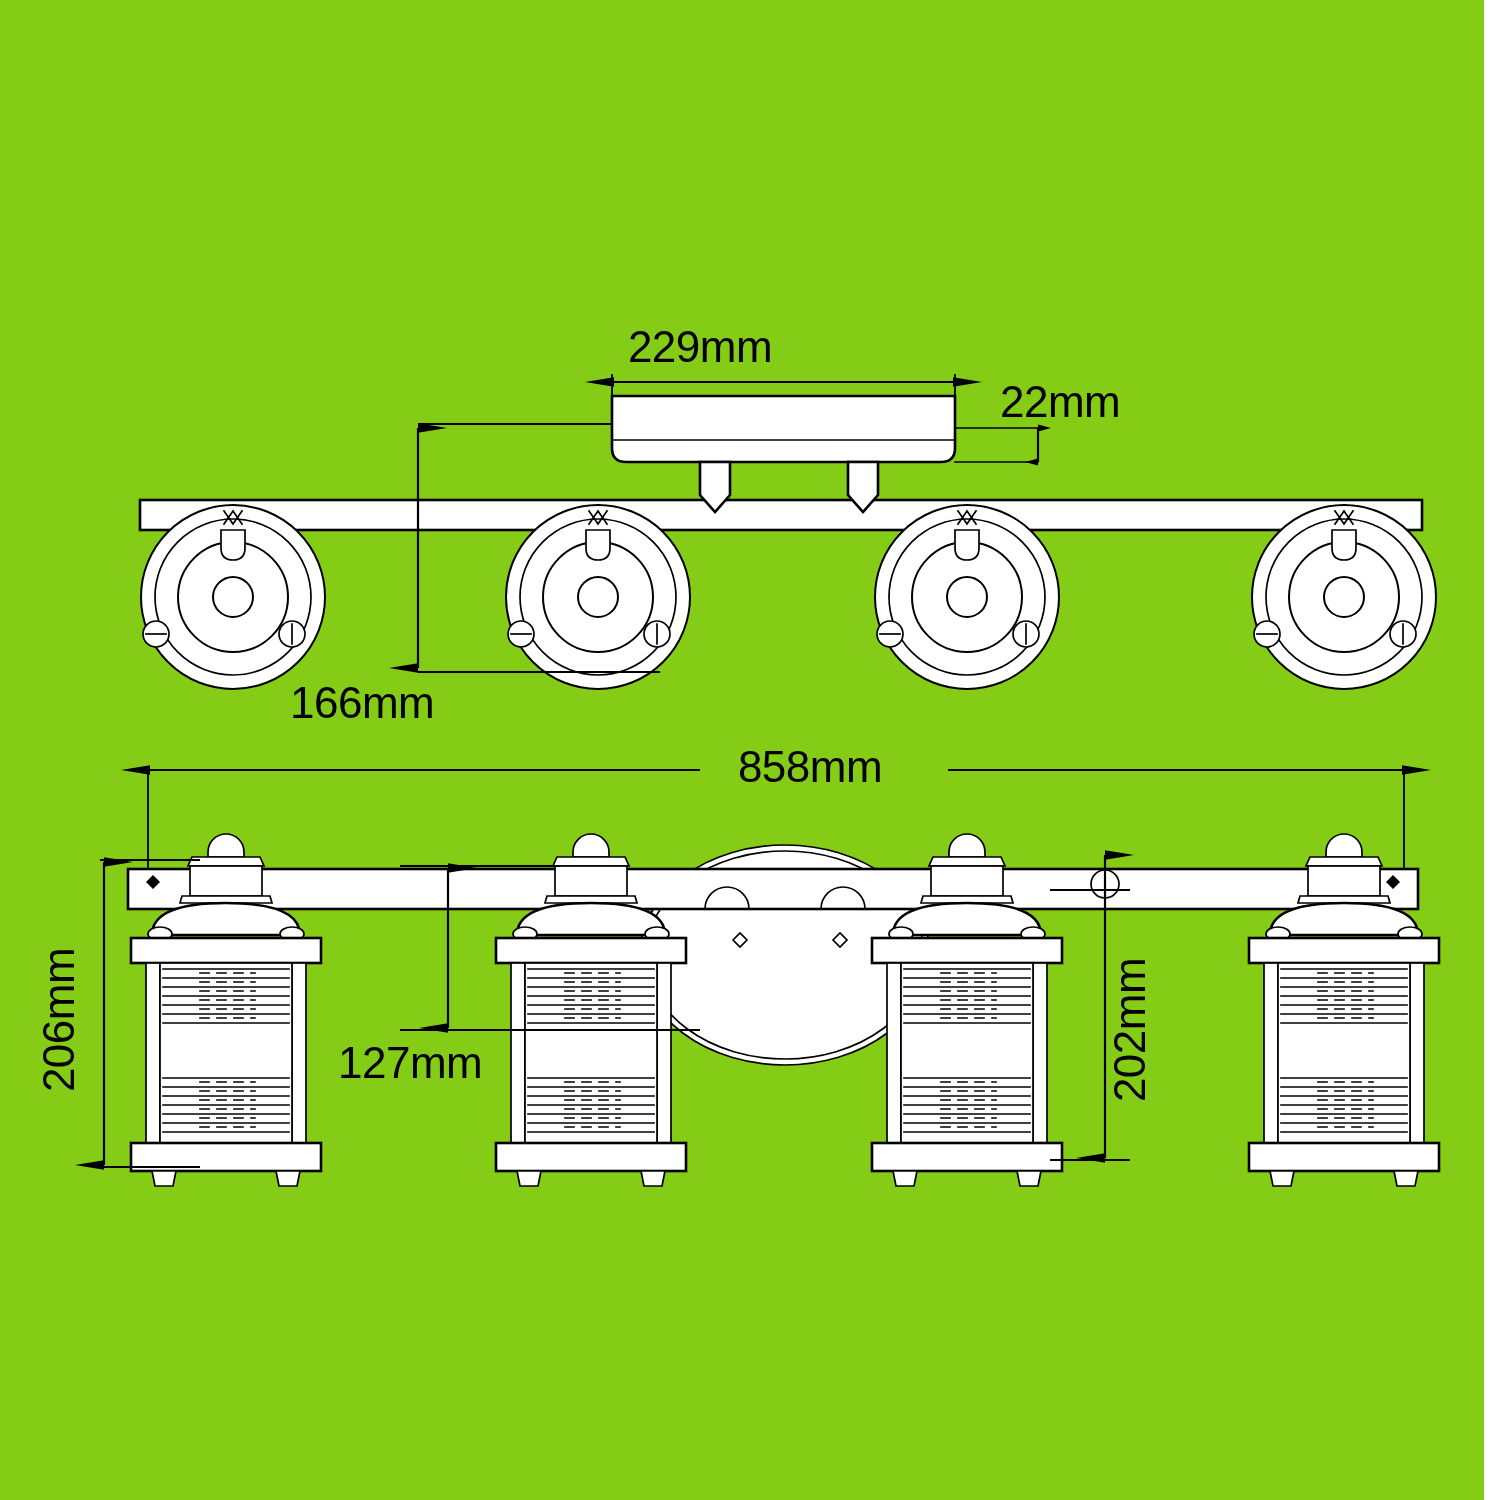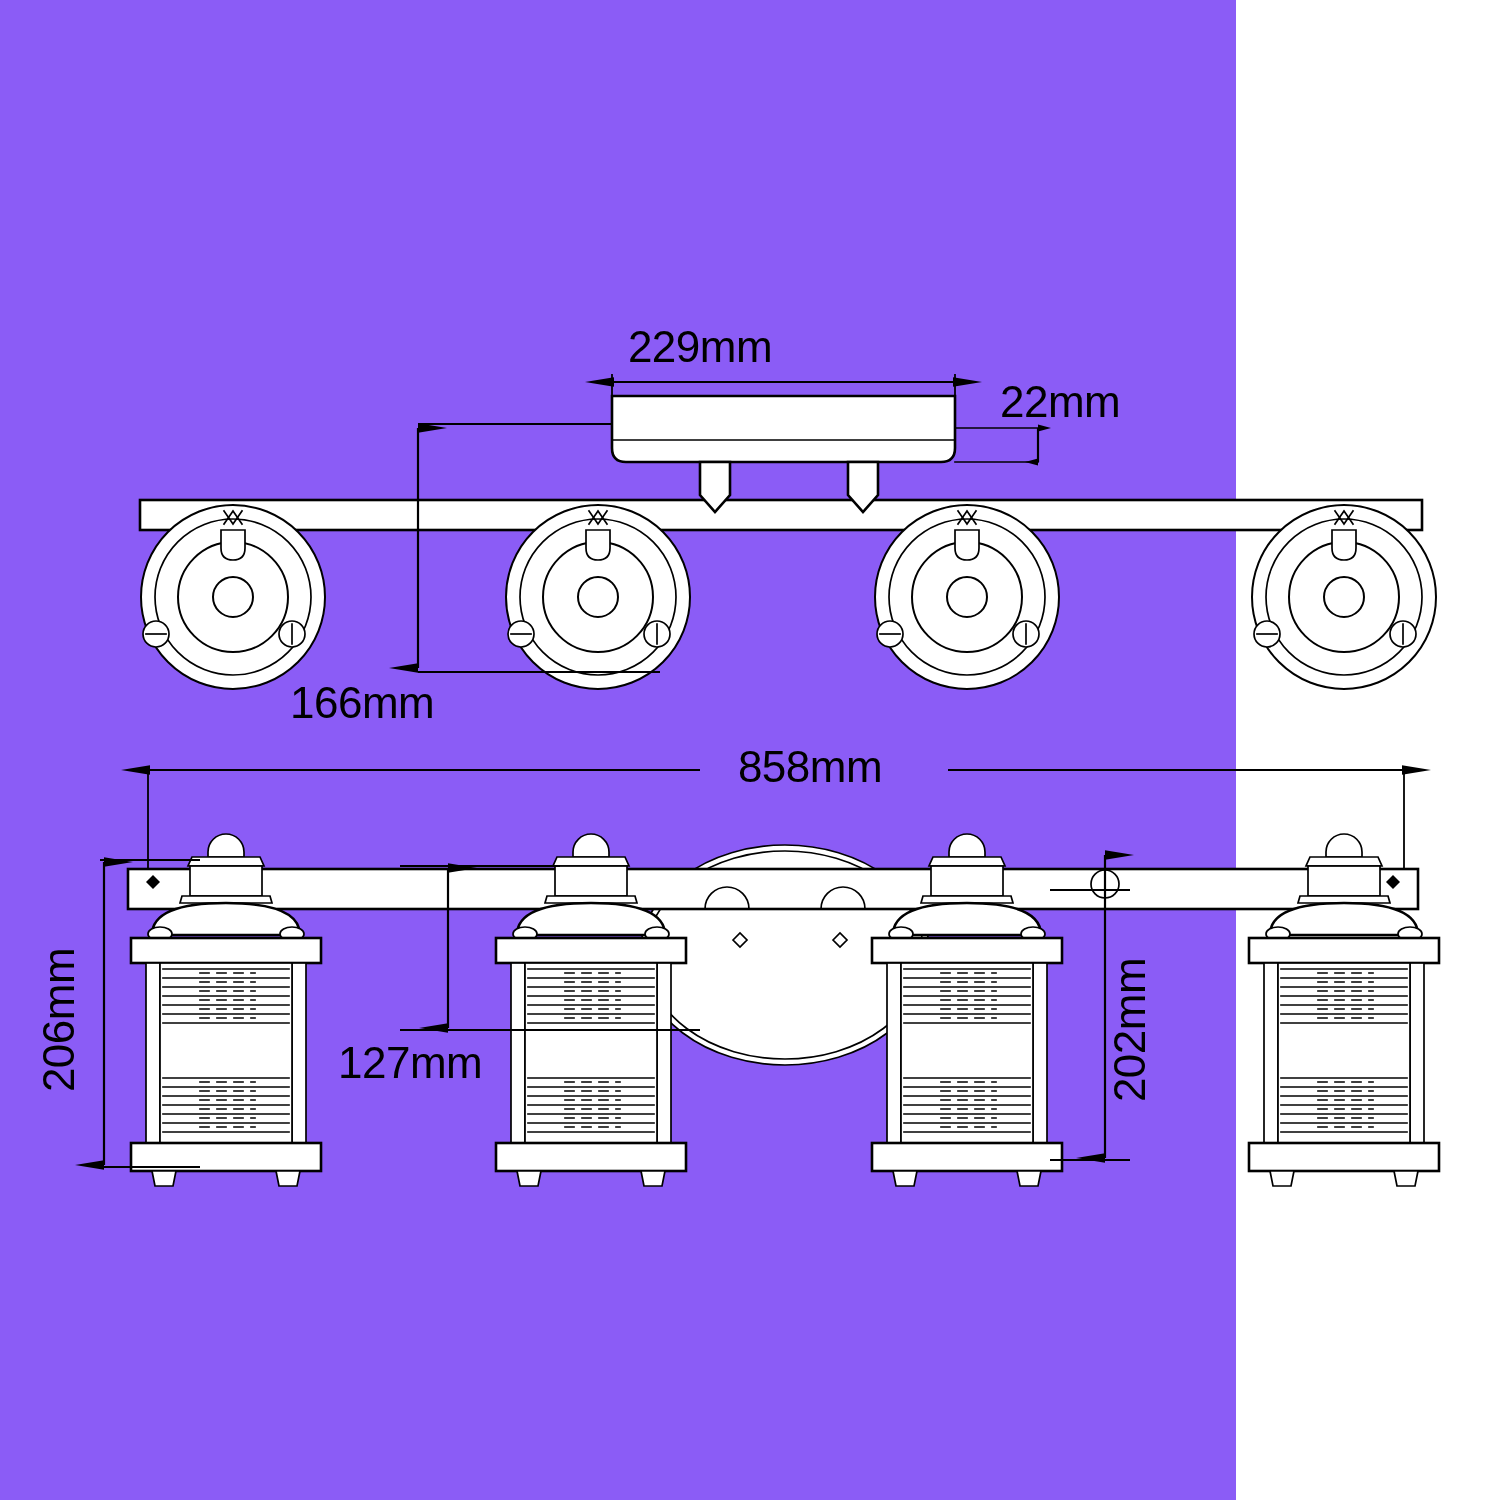--- a/index.html
+++ b/index.html
@@ -1,19 +1,19 @@
 <!DOCTYPE html>
 <html><head>
 <meta charset="utf-8">
 <title>Technical Dimensional Drawing</title>
 <style>
   html,body{margin:0;padding:0;background:#ffffff;}
   body{width:1500px;height:1500px;overflow:hidden;
        font-family:"Liberation Sans","DejaVu Sans",sans-serif;}
-  #stage{position:relative;width:1236px;height:1500px;background:#8b5cf6;}
+  #stage{position:relative;width:1484px;height:1500px;background:#84cc16;}
   svg#drawing{position:absolute;left:0;top:0;width:1500px;height:1500px;}
   .dimtext{font-family:"Liberation Sans","DejaVu Sans",sans-serif;
            font-size:44px;fill:#000;font-weight:400;letter-spacing:-0.5px;}
   .ln{fill:none;stroke:#000;stroke-width:2.6;stroke-linecap:square;}
   .ln-th{fill:none;stroke:#000;stroke-width:2.0;stroke-linecap:square;}
   .ln-fine{fill:none;stroke:#000;stroke-width:1.7;stroke-linecap:square;}
   .dimline{fill:none;stroke:#000;stroke-width:2.2;}
   .extline{fill:none;stroke:#000;stroke-width:1.8;}
   .arrowfill{fill:#000;stroke:none;}
   .wht{fill:#ffffff;}

